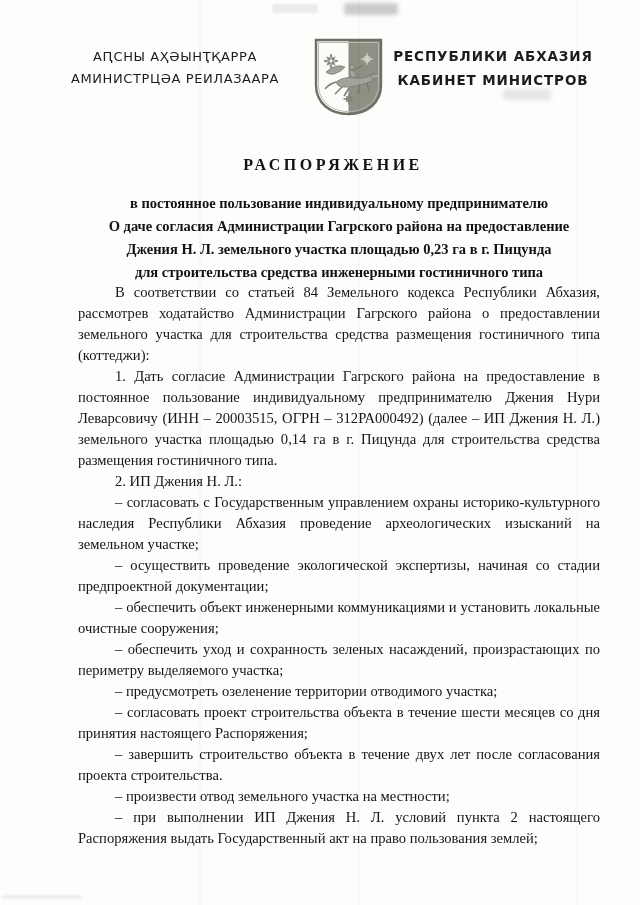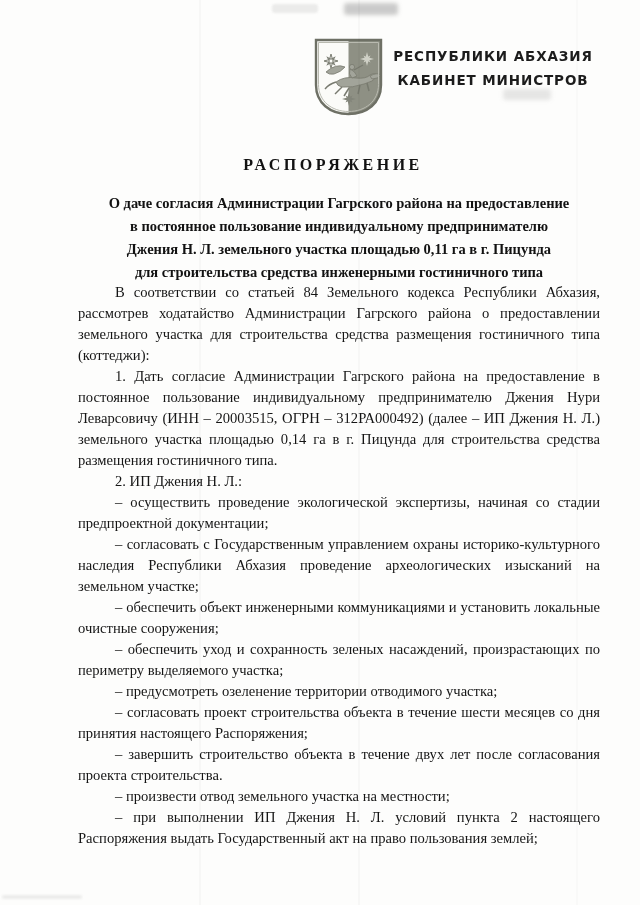--- a/index.html
+++ b/index.html
@@ -51,20 +51,24 @@
   .smudge-c { left:503px; top:89px; width:48px; height:11px; background:rgba(120,120,120,0.18); filter:blur(2px); }
   .smudge-d { left:2px;  top:895px; width:80px; height:4px;  background:rgba(90,90,90,0.10);  filter:blur(1px); }
   .fold { position:absolute; top:0; width:2px; height:905px; background:rgba(0,0,0,0.022); pointer-events:none; }
   .fold-1 { left:199px; } .fold-2 { left:358px; } .fold-3 { left:576px; background:rgba(0,0,0,0.014); }
 </style>
 </head>
 <body>
 
 <div class="page">
 
+  <div class="org org-left">
+    <div>АԤСНЫ АҲӘЫНҬҚАРРА</div>
+    <div>АМИНИСТРЦӘА РЕИЛАЗААРА</div>
+  </div>
 
   <div class="emblem">
     <svg width="73" height="79" viewBox="0 0 73 79" xmlns="http://www.w3.org/2000/svg">
       <defs>
         <clipPath id="shieldClip">
           <path d="M4,2 H69 V47 C69,65 55,76 36.5,76 C18,76 4,65 4,47 Z"></path>
         </clipPath>
       </defs>
       <g clip-path="url(#shieldClip)">
         <rect x="0" y="0" width="36.5" height="79" fill="#fbfbf8"></rect>
@@ -105,32 +109,32 @@
   </div>
 
   <div class="org org-right">
     <div>РЕСПУБЛИКИ АБХАЗИЯ</div>
     <div>КАБИНЕТ МИНИСТРОВ</div>
   </div>
 
   <div class="doc-title">РАСПОРЯЖЕНИЕ</div>
 
   <div class="doc-subject">
+    <div>в постоянное пользование индивидуальному предпринимателю</div>
     <div>О даче согласия Администрации Гагрского района на предоставление</div>
-    <div>в постоянное пользование индивидуальному предпринимателю</div>
-    <div>Джения Н. Л. земельного участка площадью 0,11 га в г. Пицунда</div>
+    <div>Джения Н. Л. земельного участка площадью 0,23 га в г. Пицунда</div>
     <div>для строительства средства инженерными гостиничного типа</div>
   </div>
 
   <div class="doc-body">
     <p>В соответствии со статьей 84 Земельного кодекса Республики Абхазия, рассмотрев ходатайство Администрации Гагрского района о предоставлении земельного участка для строительства средства размещения гостиничного типа (коттеджи):</p>
     <p>1. Дать согласие Администрации Гагрского района на предоставление в постоянное пользование индивидуальному предпринимателю Джения Нури Леварсовичу (ИНН – 20003515, ОГРН – 312РА000492) (далее – ИП Джения Н. Л.) земельного участка площадью 0,14 га в г. Пицунда для строительства средства размещения гостиничного типа.</p>
     <p>2. ИП Джения Н. Л.:</p>
+    <p>– согласовать с Государственным управлением охраны историко-культурного наследия Республики Абхазия проведение археологических изысканий на земельном участке;</p>
     <p>– осуществить проведение экологической экспертизы, начиная со стадии предпроектной документации;</p>
-    <p>– согласовать с Государственным управлением охраны историко-культурного наследия Республики Абхазия проведение археологических изысканий на земельном участке;</p>
     <p>– обеспечить объект инженерными коммуникациями и установить локальные очистные сооружения;</p>
     <p>– обеспечить уход и сохранность зеленых насаждений, произрастающих по периметру выделяемого участка;</p>
     <p>– предусмотреть озеленение территории отводимого участка;</p>
     <p>– согласовать проект строительства объекта в течение шести месяцев со дня принятия настоящего Распоряжения;</p>
     <p>– завершить строительство объекта в течение двух лет после согласования проекта строительства.</p>
     <p>– произвести отвод земельного участка на местности;</p>
     <p>– при выполнении ИП Джения Н. Л. условий пункта 2 настоящего Распоряжения выдать Государственный акт на право пользования землей;</p>
   </div>
 
   <div class="artifact smudge-a"></div>

